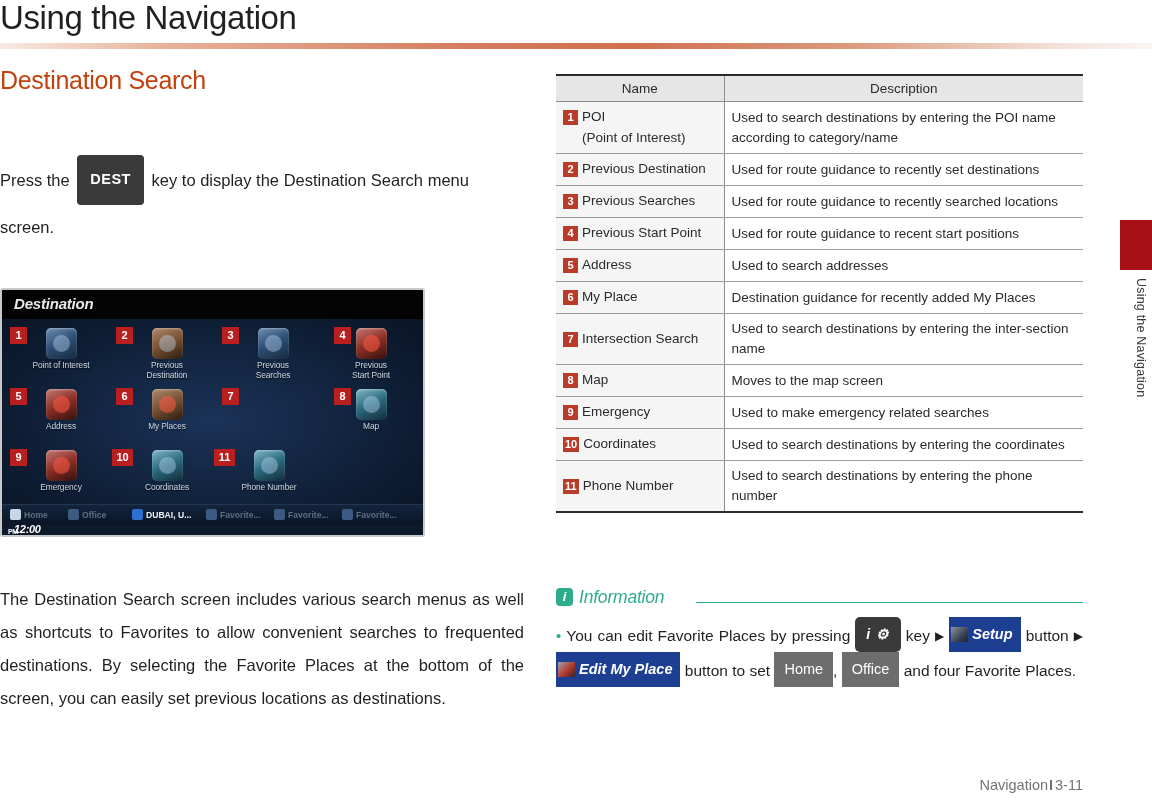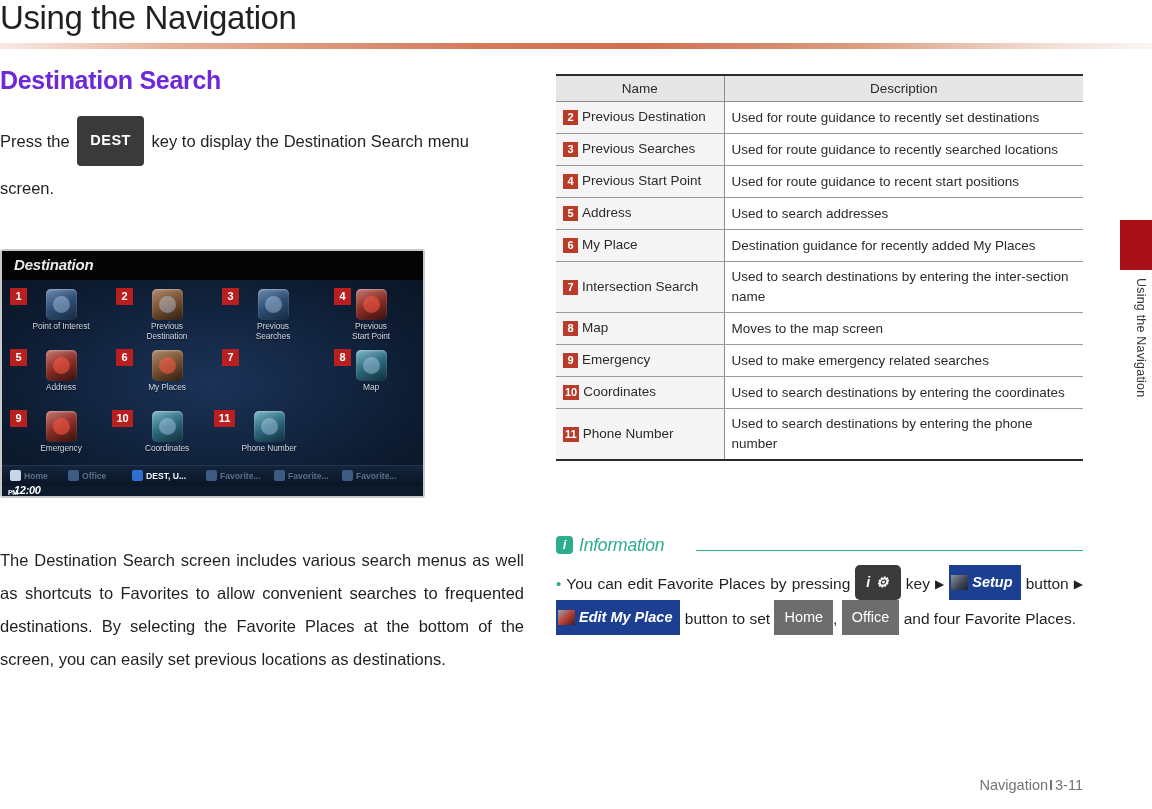--- a/index.html
+++ b/index.html
@@ -36,22 +36,22 @@
     position: absolute; right: 4px; top: 278px;
     width: 22px;
     font-size: 12.5px; color: #3a3a3a;
     writing-mode: vertical-rl; text-orientation: mixed;
     letter-spacing: 0.2px; white-space: nowrap;
   }
 
   
   .col-left { position: absolute; left: 0; top: 66px; width: 524px; }
   .section-title {
-    font-size: 25px; font-weight: bold; letter-spacing: -0.3px;
-    color: #6d28d9; margin-bottom: 21px;
+    font-size: 25px; font-weight: normal; letter-spacing: -0.3px;
+    color: #c2410c; margin-bottom: 60px;
   }
   .intro {
     font-size: 16.5px; line-height: 45px; color: #231f20;
   }
   .kbd-dest {
     display: inline-block; background: #3a3a3a; color: #ffffff;
     font-size: 14.5px; font-weight: bold; letter-spacing: 0.5px;
     border-radius: 4px; padding: 2px 13px 3px; vertical-align: 2px;
     margin: 0 3px;
   }
@@ -311,21 +311,21 @@
       </div>
 
       <div class="nav-favbar">
         <div class="fav home" style="left:8px;">
           <i></i><span>Home</span>
         </div>
         <div class="fav" style="left:66px;">
           <i></i><span>Office</span>
         </div>
         <div class="fav bright" style="left:130px;">
-          <i></i><span>DEST, U...</span>
+          <i></i><span>DUBAI, U...</span>
         </div>
         <div class="fav" style="left:204px;">
           <i></i><span>Favorite...</span>
         </div>
         <div class="fav" style="left:272px;">
           <i></i><span>Favorite...</span>
         </div>
         <div class="fav" style="left:340px;">
           <i></i><span>Favorite...</span>
         </div>
@@ -354,20 +354,27 @@
   <div class="col-right">
 
     <table class="spec">
       <thead>
         <tr>
           <th class="c-name">Name</th>
           <th>Description</th>
         </tr>
       </thead>
       <tbody>
+        <tr>
+          <td class="c-name">
+            <span class="num">1</span><span class="nm-txt">POI</span>
+            <span class="nm-sub">(Point of Interest)</span>
+          </td>
+          <td>Used to search destinations by entering the POI name according to category/name</td>
+        </tr>
         <tr>
           <td class="c-name">
             <span class="num">2</span><span class="nm-txt">Previous Destination</span>
           </td>
           <td>Used for route guidance to recently set destinations</td>
         </tr>
         <tr>
           <td class="c-name">
             <span class="num">3</span><span class="nm-txt">Previous Searches</span>
           </td>

